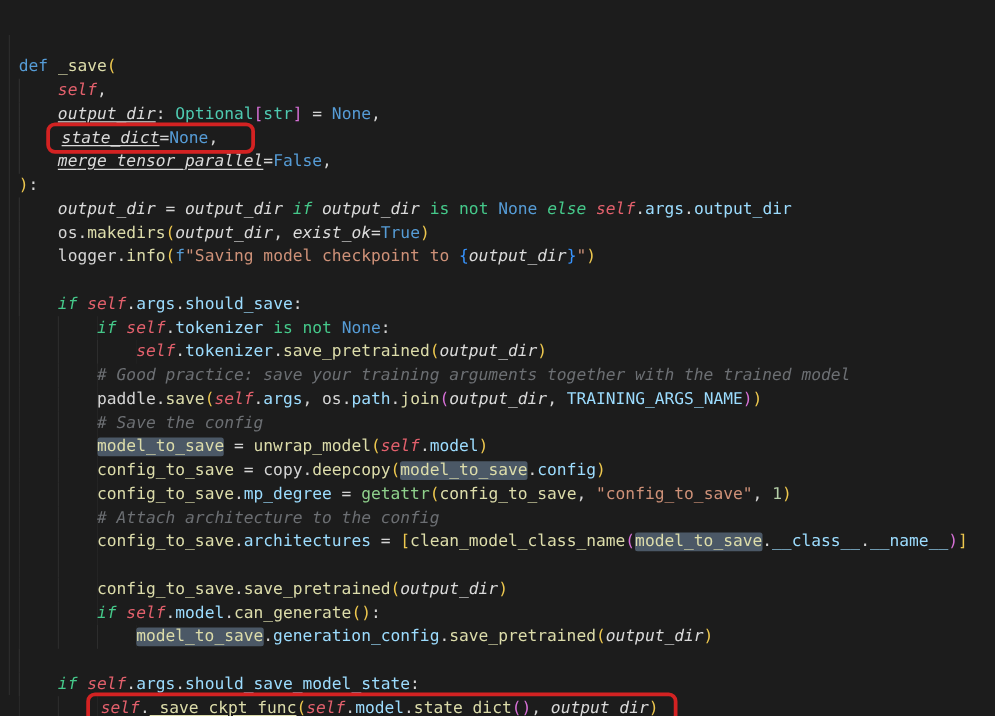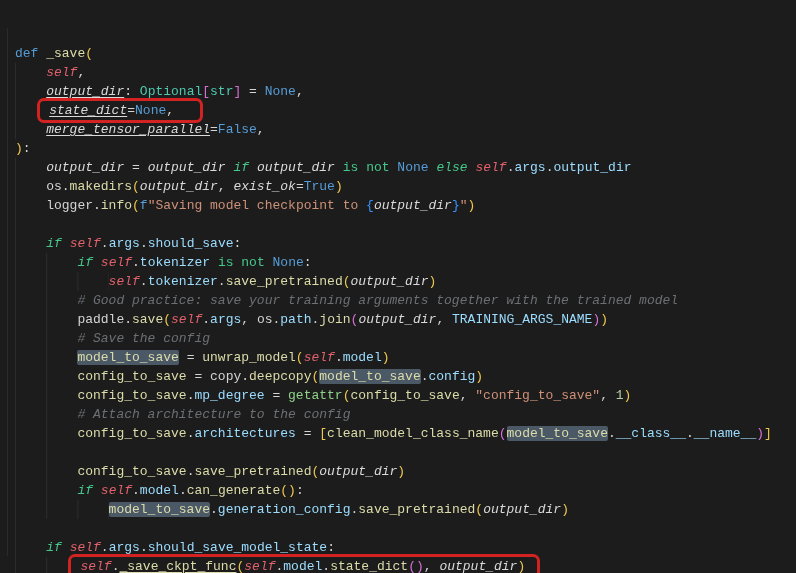--- a/index.html
+++ b/index.html
@@ -9,21 +9,21 @@
     box-sizing:border-box;
     background:#1c1c1c;
     font-family:"DejaVu Sans Mono", monospace;
     font-size:13px;line-height:19px;
     color:#d4d4d4;
     padding:6px 0 0 15px;
     overflow:hidden;
     white-space:pre;
   }
   .guide-root{position:absolute;left:7px;top:28px;height:528px;width:1px;background:#2b2b2b;}
-  .code-line{height:19px;position:relative;font-family:Liberation Mono, monospace;}
+  .code-line{height:19px;position:relative;}
   .ind{
     display:inline-block;height:19px;vertical-align:top;
     background-image:linear-gradient(to right,#2d2d2d 1px,transparent 1px);
     background-size:4ch 100%;
     background-repeat:repeat-x;
   }
   .it{font-style:italic;}
   .ul{text-decoration:underline;text-underline-offset:2px;}
   .hl{background:var(--hl,#4b5866);border-radius:2px;}
   .redbox{

